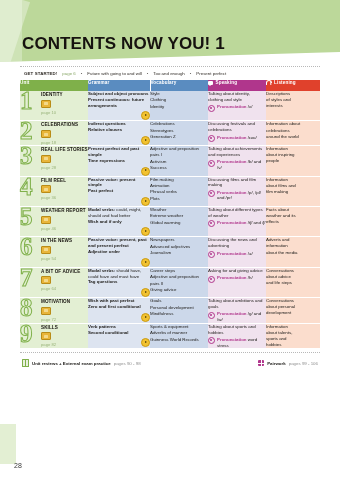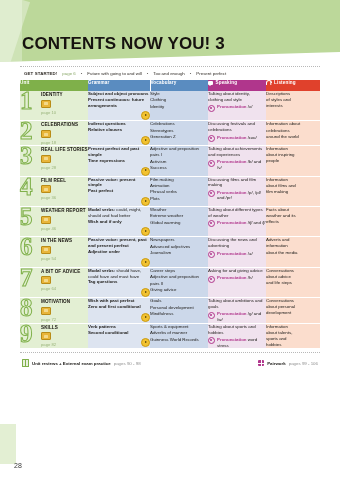--- a/index.html
+++ b/index.html
@@ -213,21 +213,21 @@
     background:#e3efd3;
   }
 </style>
 </head>
 <body>
 
 <div class="banner">
   <div class="banner-shade"></div>
   <div class="banner-diag"></div>
 </div>
-<div class="page-title">CONTENTS NOW YOU! 3</div>
+<div class="page-title">CONTENTS NOW YOU! 1</div>
 
 <div class="edge"></div>
 
 <div class="sheet">
 
   <div class="dotted"></div>
 
   <div class="getstarted">
     <span class="gs-label">GET STARTED!</span>
     <span class="gs-page">page 6</span>

